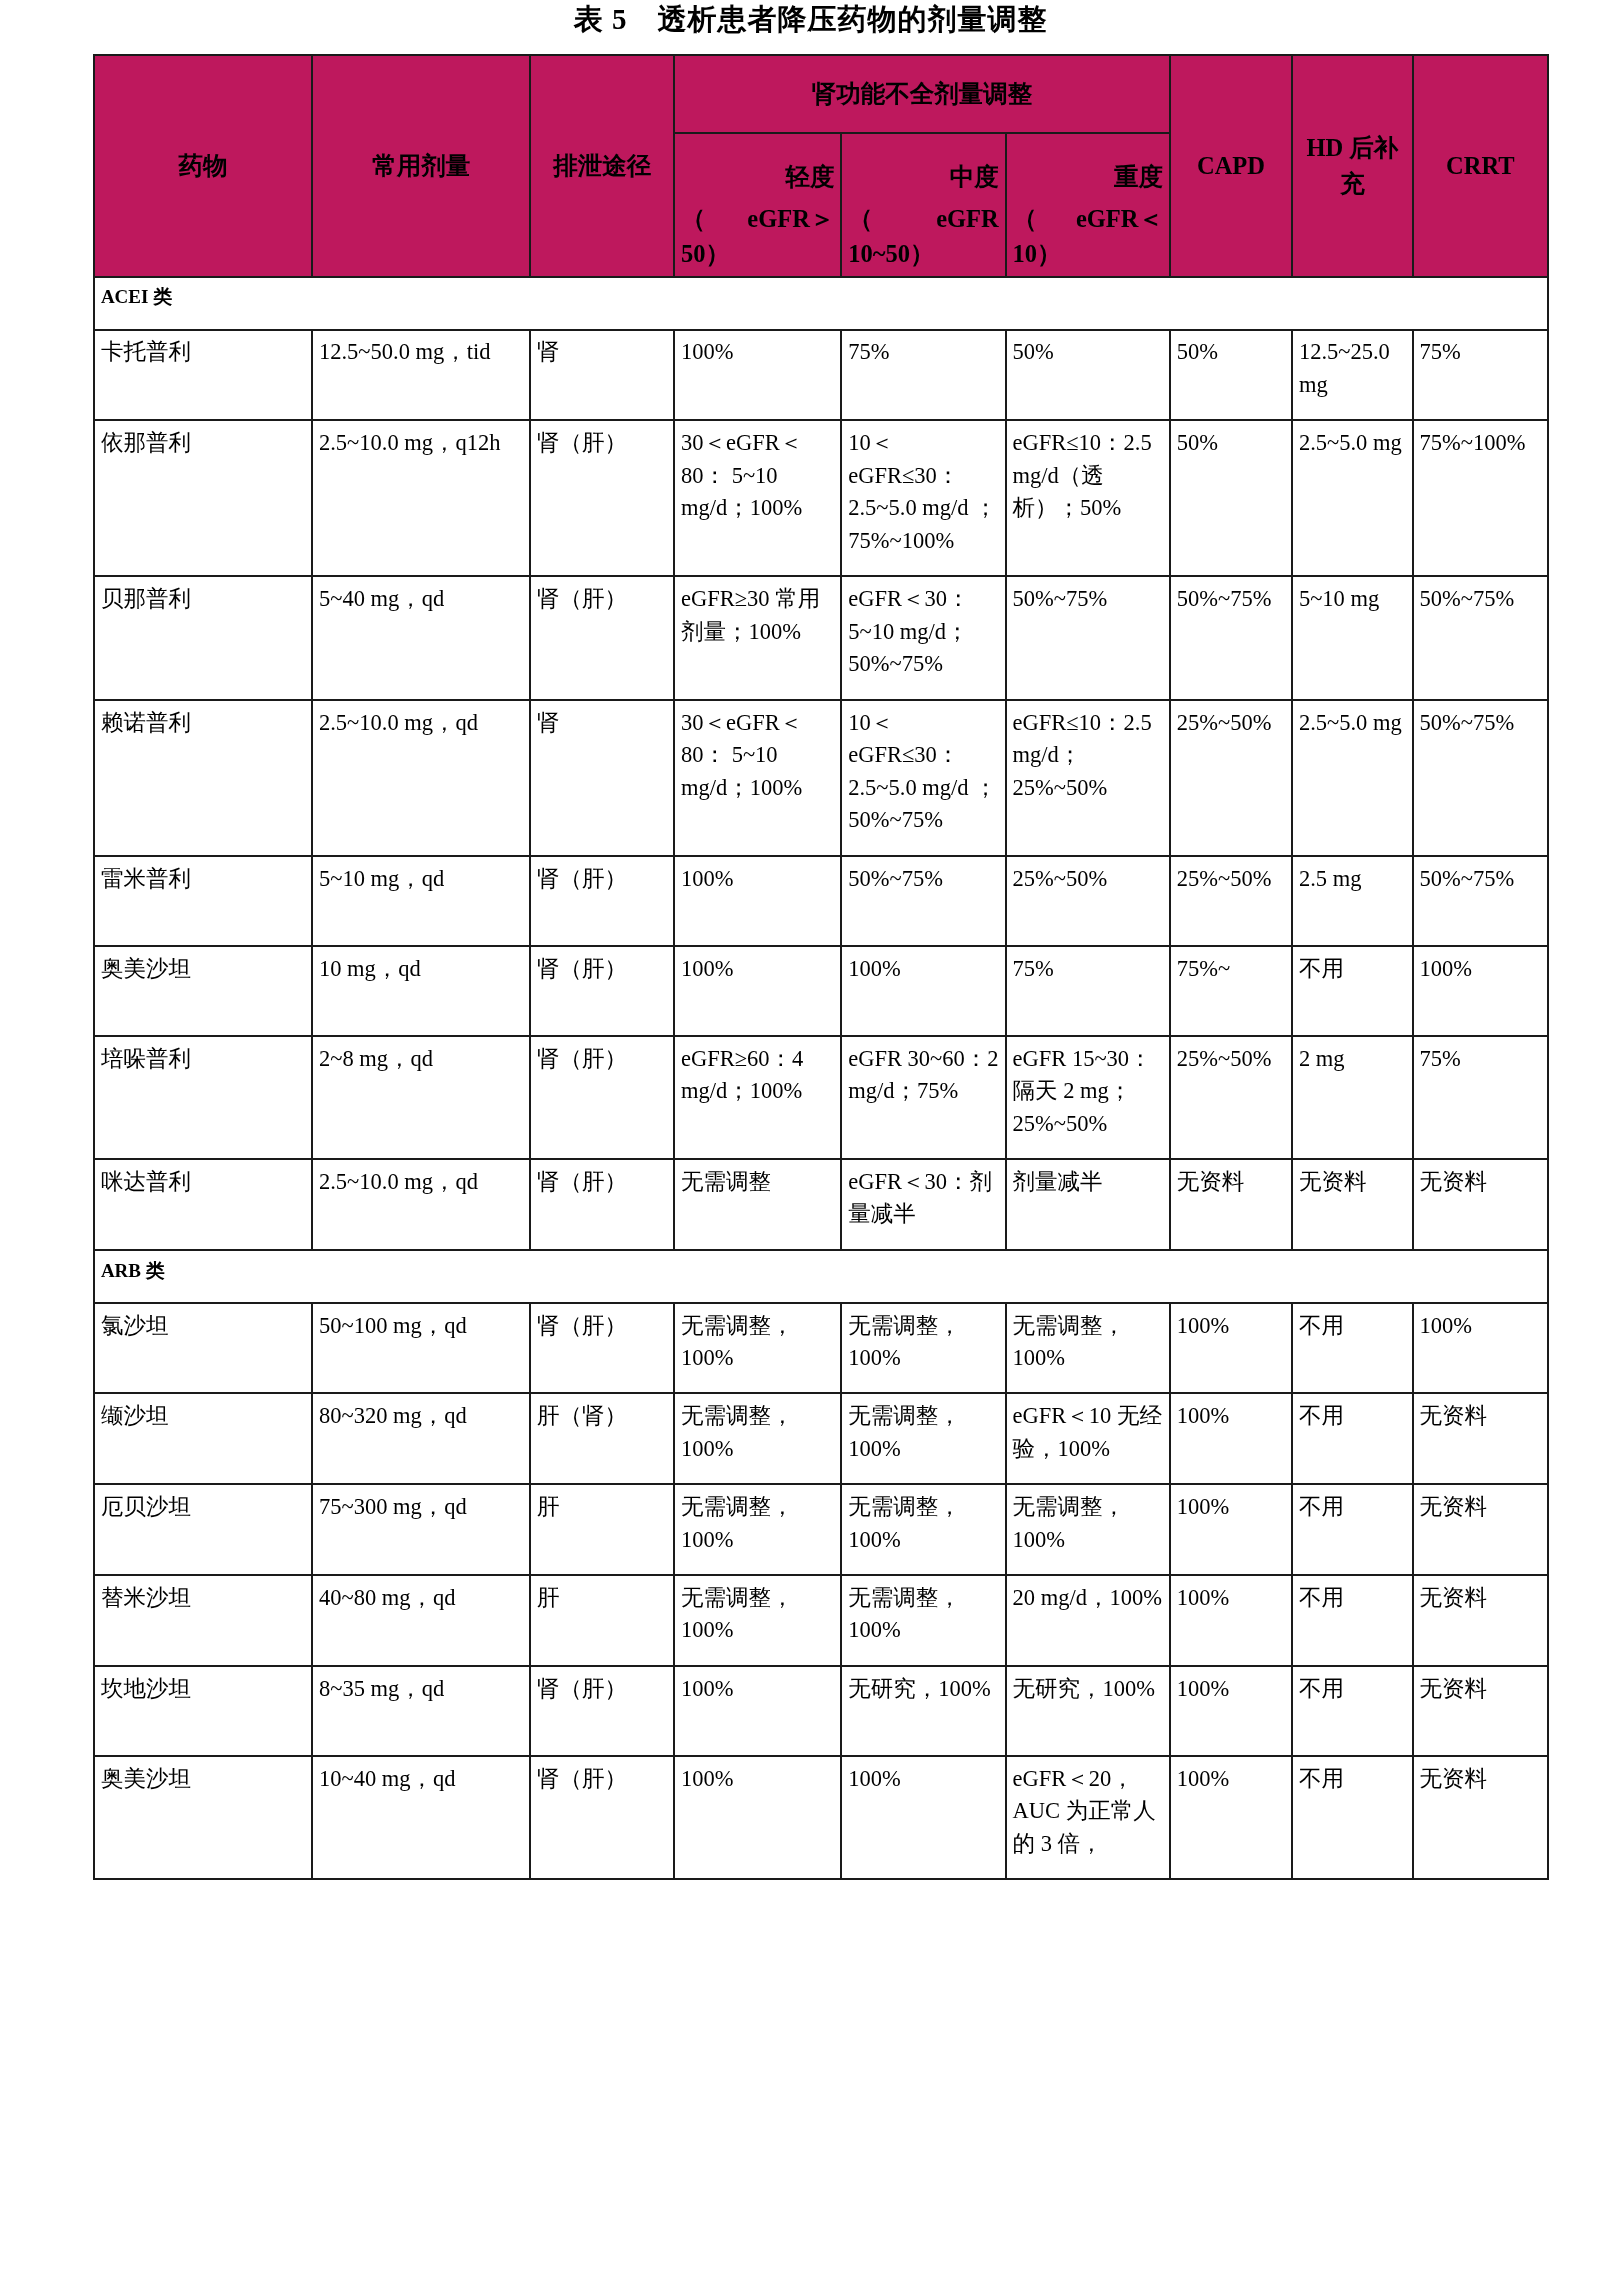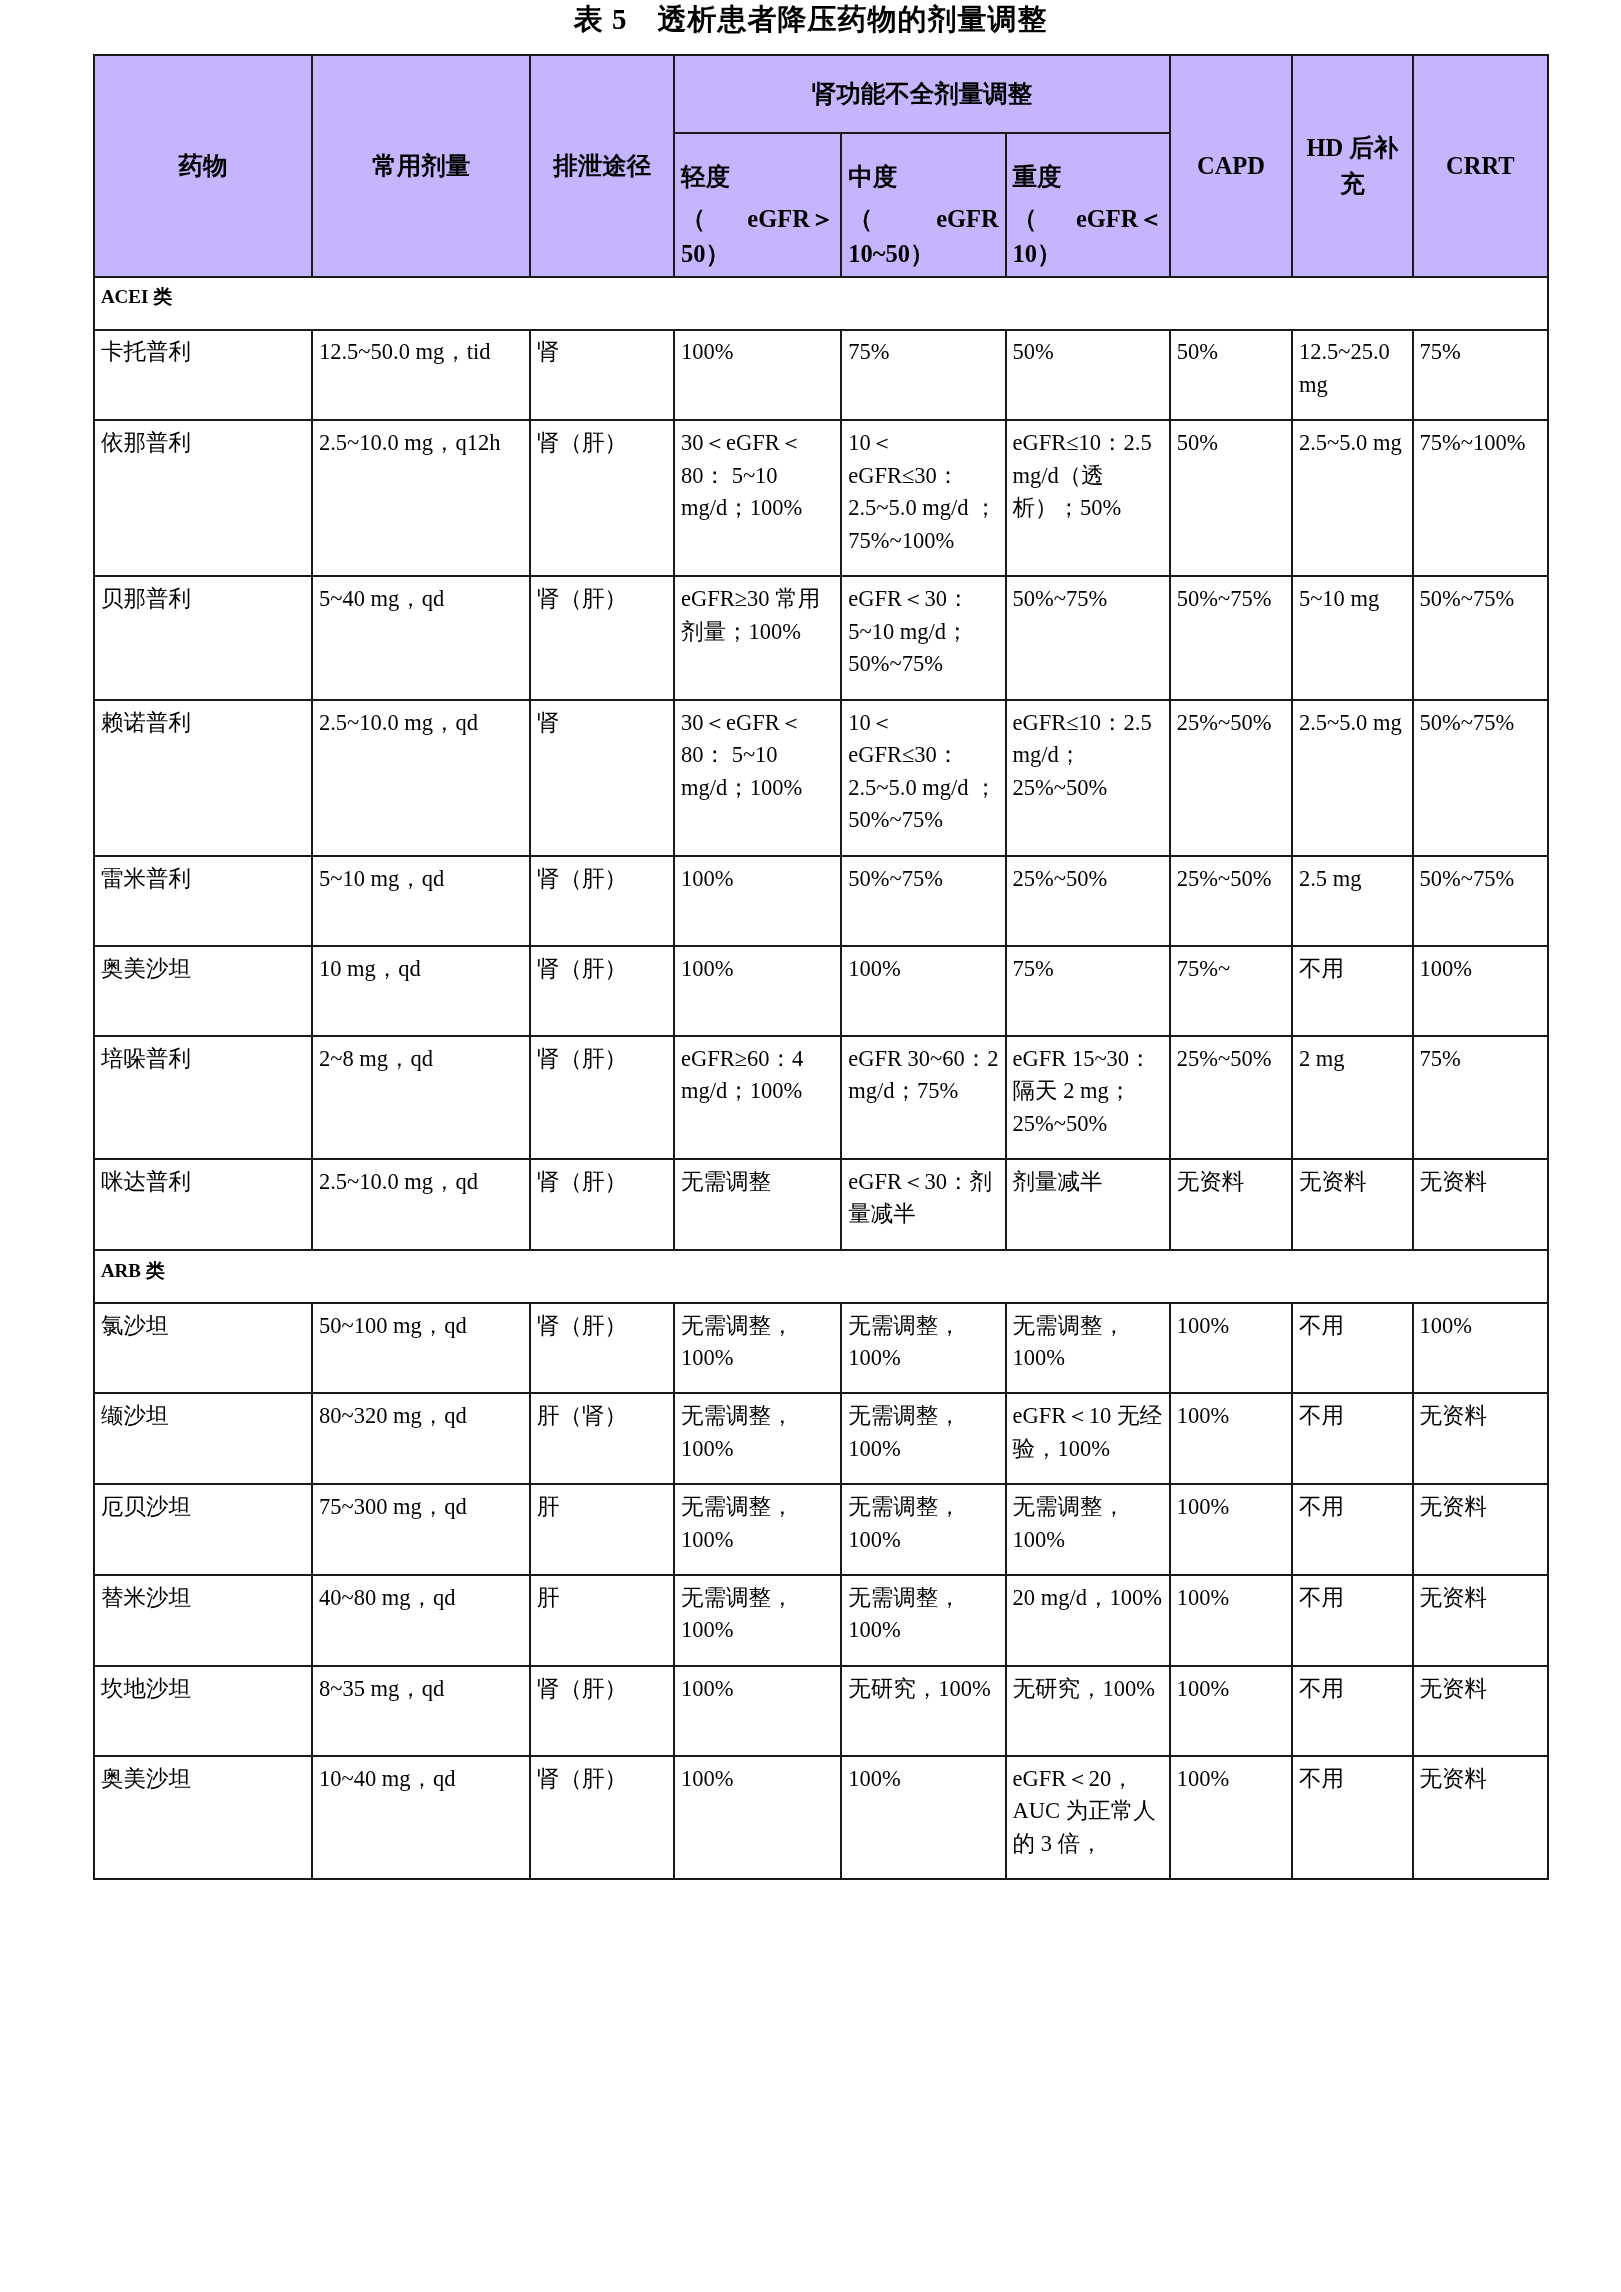--- a/index.html
+++ b/index.html
@@ -27,30 +27,30 @@
     font-size:22.5px;
     line-height:1.45;
   }
   .dose-table th,.dose-table td{
     border:2px solid #1a1a1a;
     box-sizing:border-box;
     padding:3.9px 5.9px;
     overflow-wrap:anywhere;
   }
   .dose-table thead th{
-    background:#c4b5fd;
+    background:#be185d;
     font-weight:bold;
     text-align:center;
     vertical-align:middle;
     font-size:24.5px;
   }
   .dose-table thead tr.h1{height:78px;}
   .dose-table thead tr.h2{height:143px;}
   .sub-th{vertical-align:top !important;padding-top:25.5px !important;}
-  .sub-label{text-align:left;}
+  .sub-label{text-align:right;}
   .sub-range{text-align:justify;margin-top:5.9px;}
   
   .dose-table tbody tr.drug-row{height:90px;}
   .dose-table tbody tr.section-row{height:47px;}
   .dose-table tbody td{
     vertical-align:top;
     text-align:left;
     background:#ffffff;
     padding:5.9px 4.9px 17.6px 5.9px;
   }

